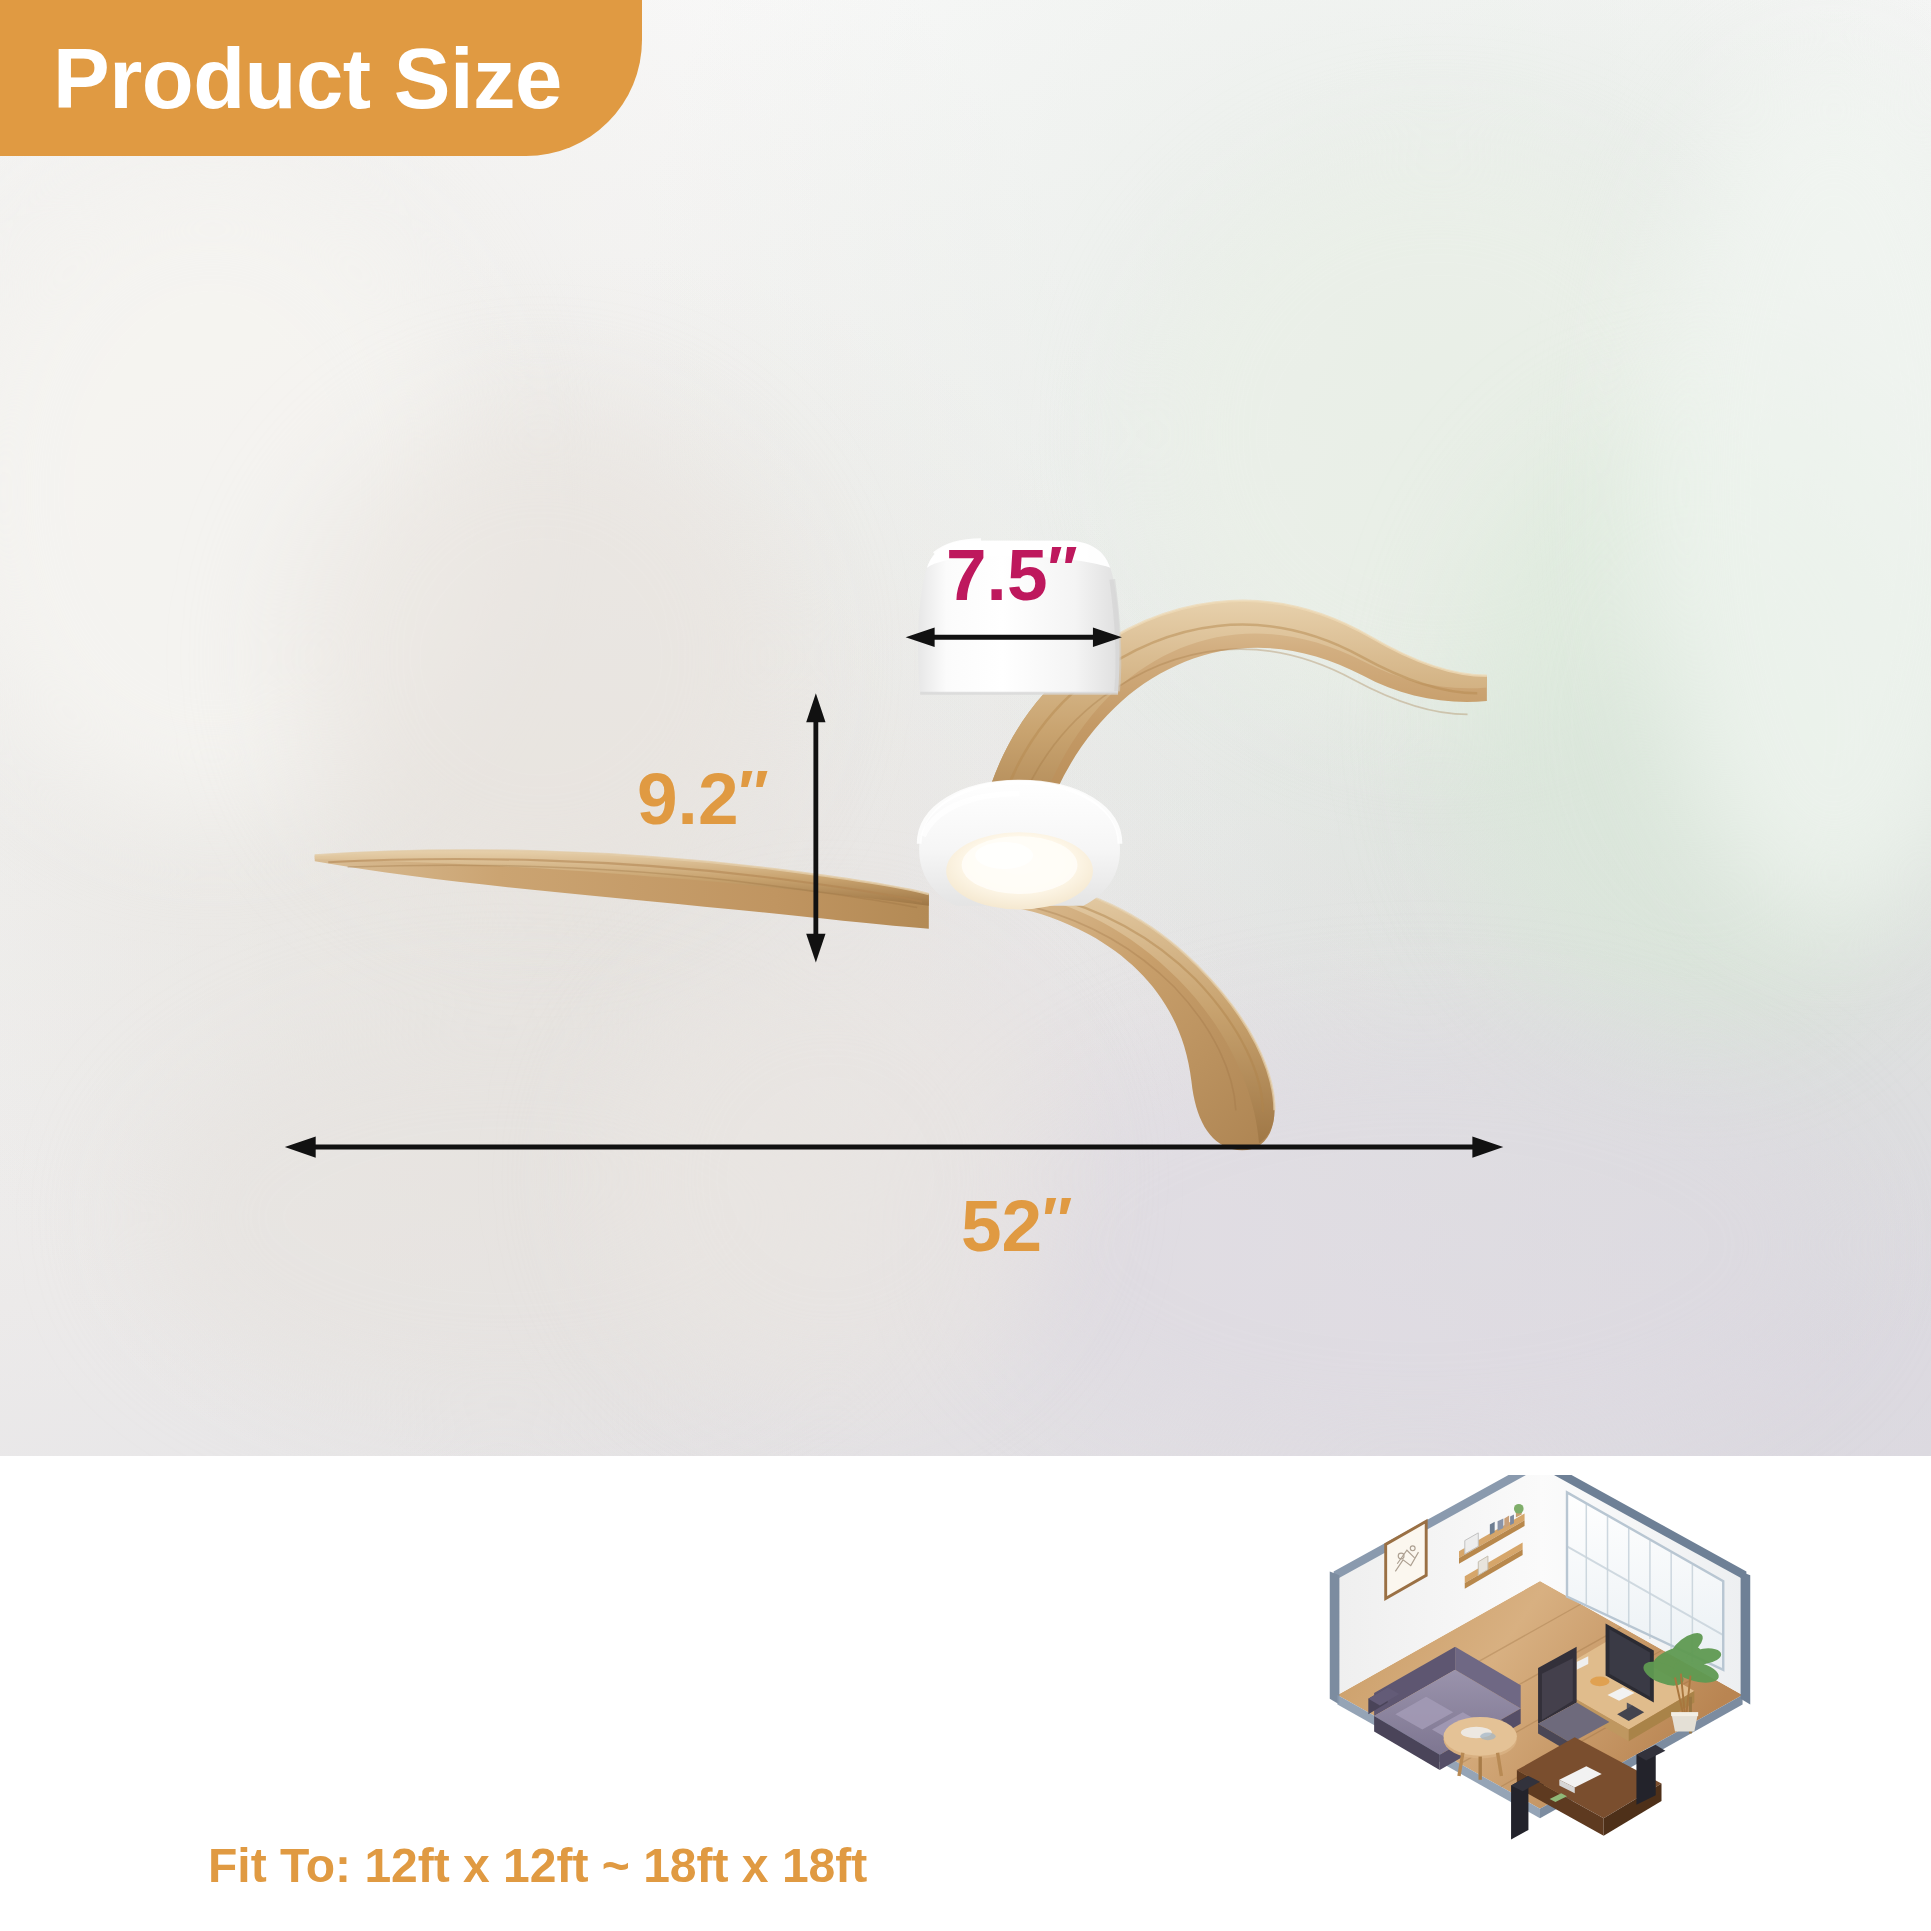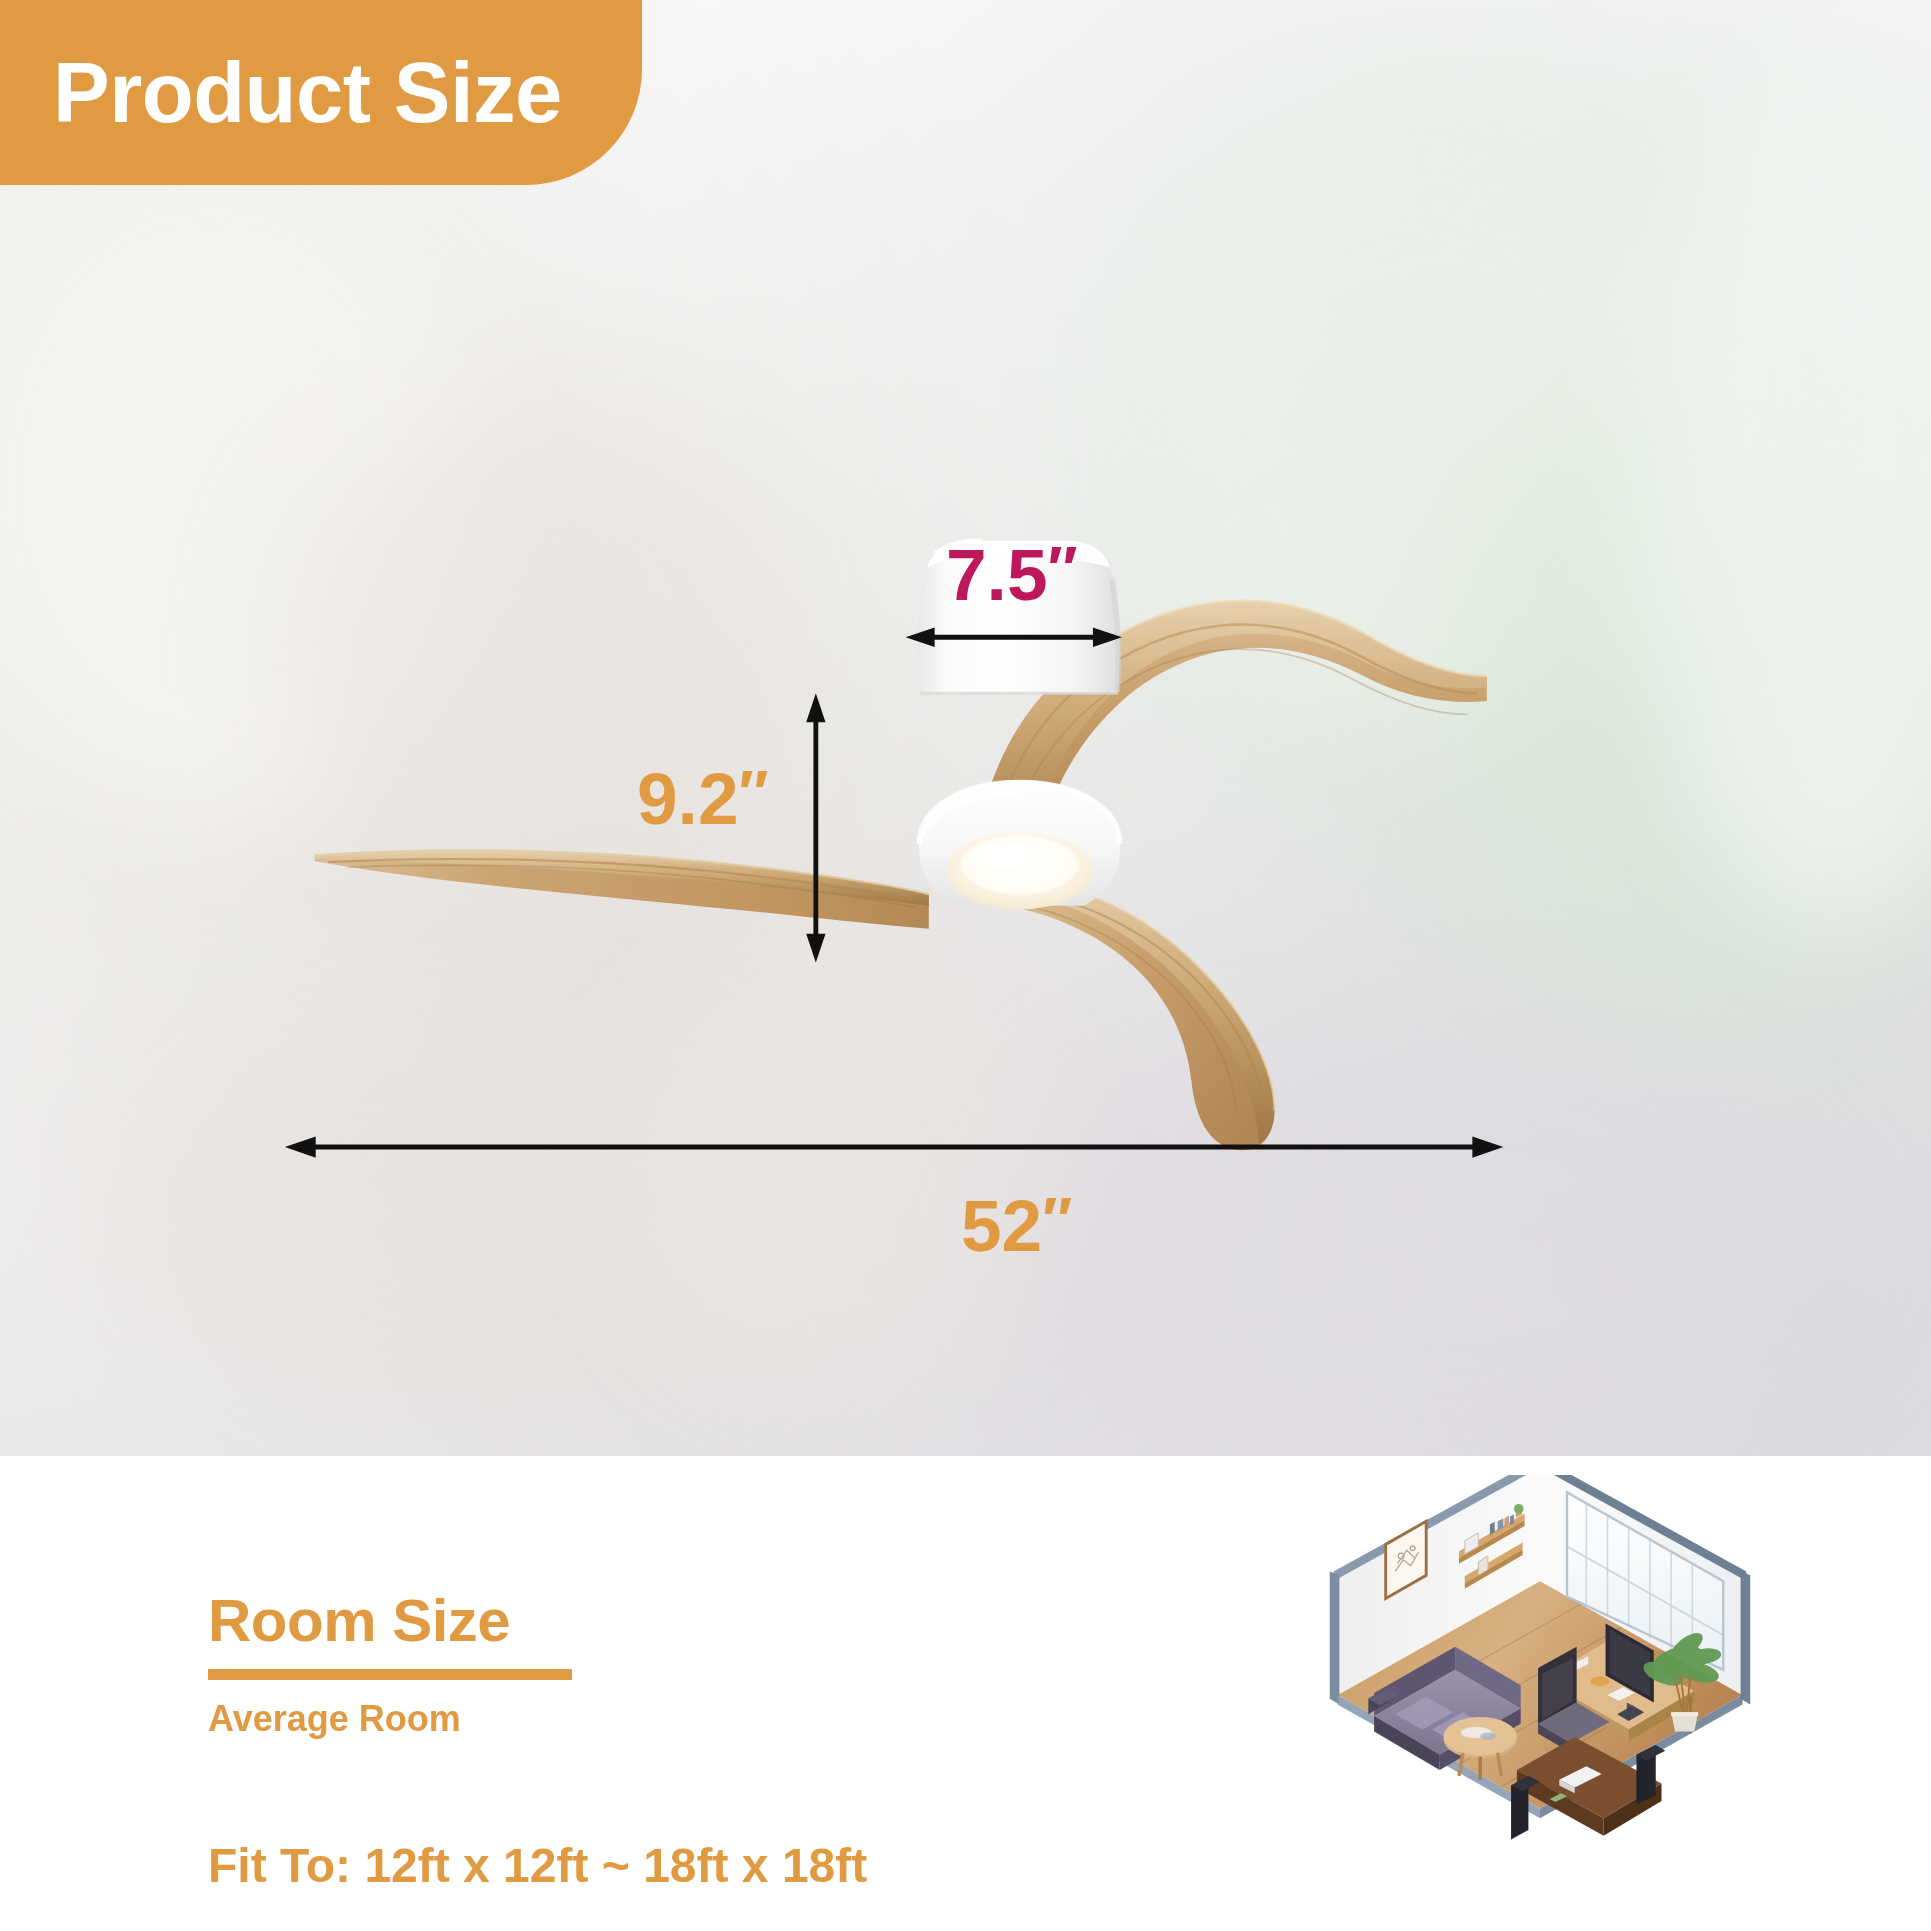--- a/index.html
+++ b/index.html
@@ -26,21 +26,21 @@
   .b2 { left:290px;  top:406px;  width:502px;  height:502px;  background:rgba(232,228,222,0.62); }
   .b3 { left:1139px; top:145px;  width:599px;  height:579px;  background:rgba(236,242,234,0.55); }
   .b4 { left:1448px; top:406px;  width:502px;  height:637px;  background:rgba(216,232,216,0.45); }
   .b5 { left:135px;  top:1014px; width:734px;  height:406px;  background:rgba(230,226,222,0.55); }
   .b6 { left:985px; top:1023px; width:869px;  height:444px;  background:rgba(222,218,226,0.5); }
   .b7 { left:599px;  top:946px;  width:463px;  height:463px;  background:rgba(236,232,228,0.5); }
   .b8 { left:1641px; top:58px;   width:386px;  height:869px;  background:rgba(242,246,242,0.7); }
 
   
   .banner {
-    position:absolute; left:0; top:0; width:642px; height:185px;
+    position:absolute; left:0; top:0; width:642px; height:156px;
     border-bottom-right-radius:116px;
     display:flex; align-items:center;
   }
   .banner-title {
     margin-left:53px; color:#ffffff; font-size:85px; font-weight:700;
     letter-spacing:-0.5px; line-height:1; white-space:nowrap;
   }
 
   
   .fan { position:absolute; left:0; top:0; width:1931px; height:1456px; pointer-events:none; }
@@ -235,25 +235,20 @@
   <div class="dim-label dim-92" style="color:#E09A42;">
     <span>9.2</span><span class="inch">″</span>
   </div>
 
   <div class="dim-label dim-52" style="color:#E09A42;">
     <span>52</span><span class="inch">″</span>
   </div>
 
   <div class="bottom">
 
-    <div class="room-text">
-      <div class="room-title" style="color:#E09A42;">Room Size</div>
-      <div class="room-rule" style="background:#E09A42;"></div>
-      <div class="room-sub" style="color:#E09A42;">Average Room</div>
-    </div>
 
     <div class="room-fit" style="color:#E09A42;margin-top:44px;">Fit To: 12ft x 12ft ~ 18ft x 18ft</div>
 
     <svg class="room-illo" viewBox="0 0 460 450">
       <defs>
         <linearGradient id="floorG" x1="0" y1="0" x2="1" y2="0.4">
           <stop offset="0%" stop-color="#C89A63"></stop>
           <stop offset="45%" stop-color="#D8B081"></stop>
           <stop offset="100%" stop-color="#B98552"></stop>
         </linearGradient>

